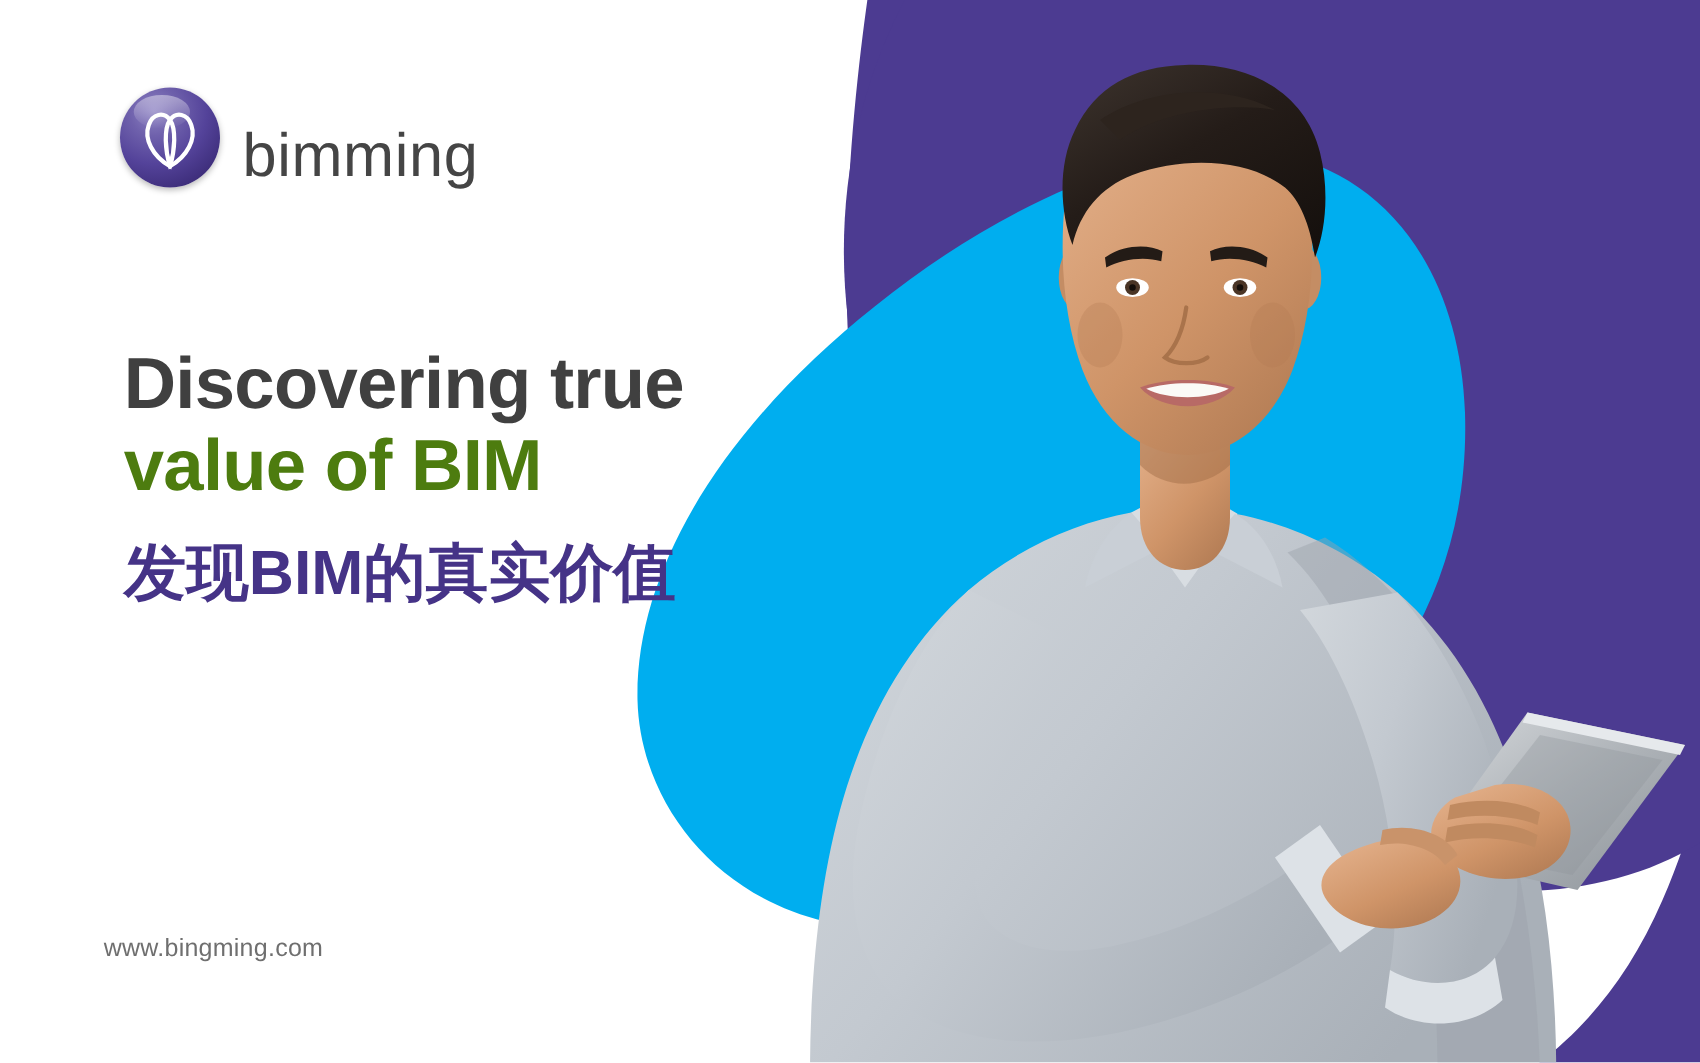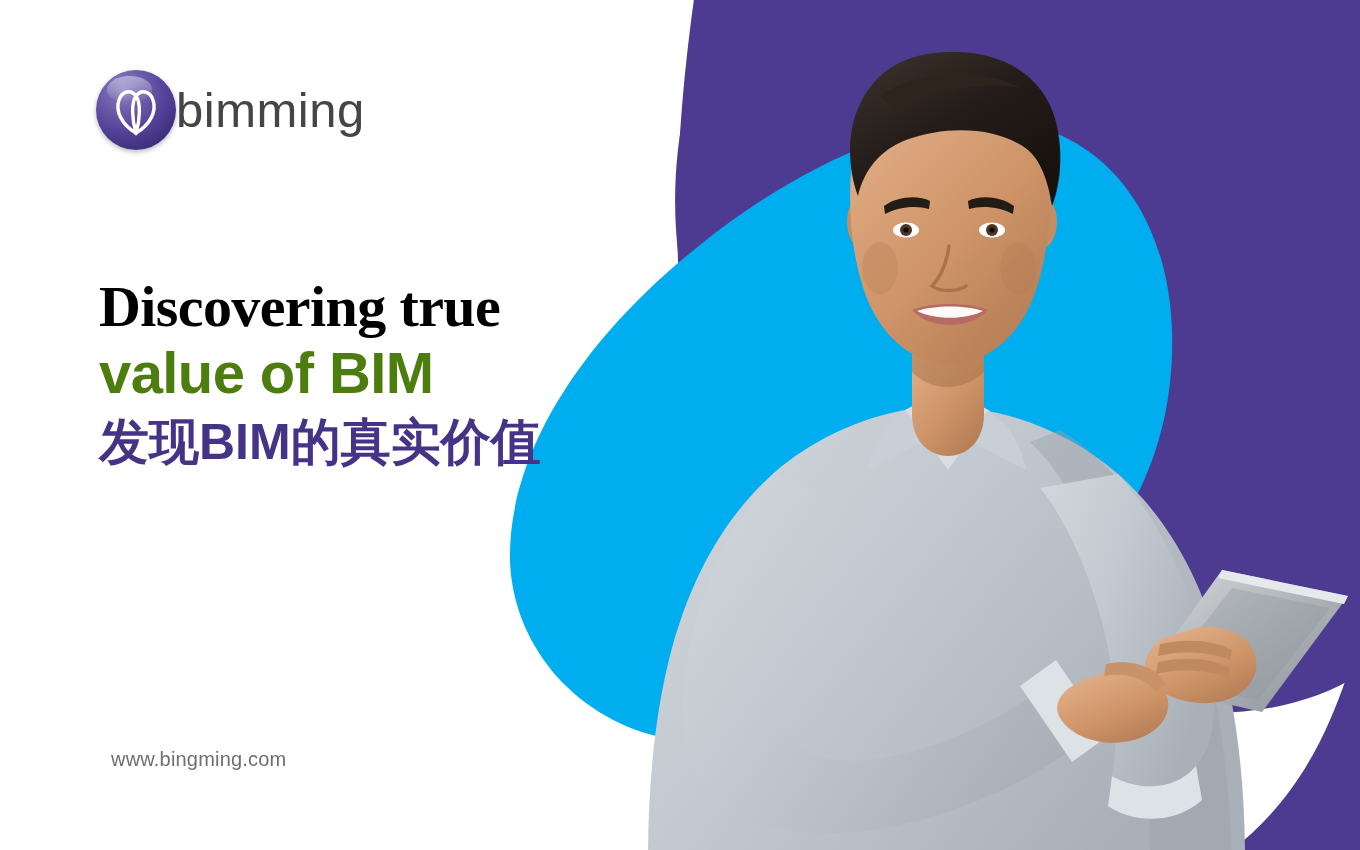--- a/index.html
+++ b/index.html
@@ -19,21 +19,21 @@
   
   #bg-art {
     position:absolute; left:0; top:0;
     width:1360px; height:850px;
     pointer-events:none;
   }
 
   
   #logo-block {
     position:absolute; left:96px; top:70px;
-    display:flex; align-items:center; 
+    display:flex; align-items:flex-end; gap:18px;
   }
   #logo-mark {
     position:relative;
     width:80px; height:80px; flex:0 0 80px;
     border-radius:50%;
     background:
       radial-gradient(circle at 34% 24%, #8f84c4 0%, #6f61ac 24%, #54439a 52%, #3f2f7d 78%, #2e2160 100%);
     box-shadow:0 2px 5px rgba(0,0,0,.28);
   }
   #logo-mark::after{
@@ -59,35 +59,35 @@
     position:absolute; left:99px; top:274px;
     width:620px;
   }
   .h-line {
     font-size:58px;
     font-weight:700;
     line-height:1.14;
     letter-spacing:-.6px;
     white-space:nowrap;
   }
-  #headline-line-1 { color:#000000;font-family:Liberation Serif, serif; }
+  #headline-line-1 { color:#404040; }
   #headline-line-2 { color:#4d7c0f; }
   #headline-line-cn {
-    margin-top:8px;
+    margin-top:24px;
     font-size:50px;
     font-weight:700;
     line-height:1.15;
     letter-spacing:0px;
     color:#453387;
     white-space:nowrap;
   }
 
   
   #site-url {
-    position:absolute; left:111px; top:748px;
+    position:absolute; left:83px; top:748px;
     font-size:20px;
     font-weight:400;
     letter-spacing:.2px;
     color:#6f6f6f;
     white-space:nowrap;
   }
 
   
   #person { position:absolute; left:0; top:0; width:1360px; height:850px; }
 </style>

